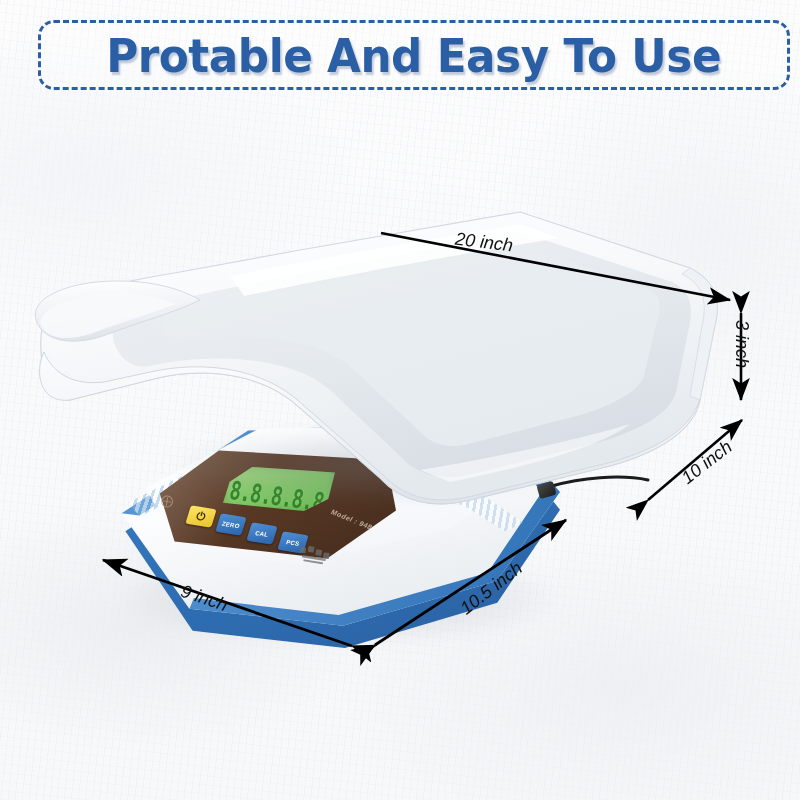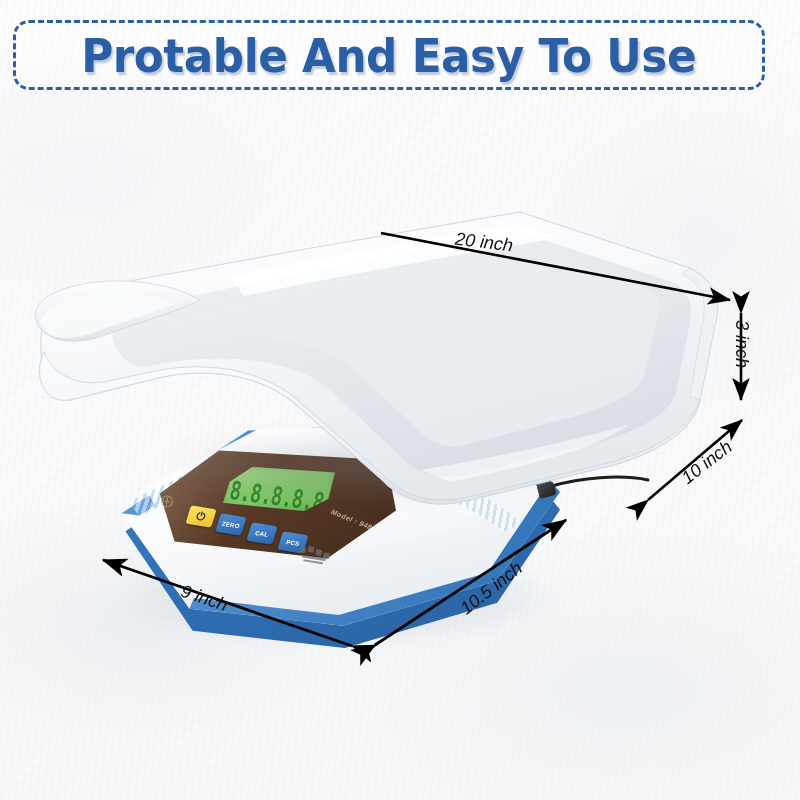--- a/index.html
+++ b/index.html
@@ -26,21 +26,21 @@
       radial-gradient(ellipse 300px 260px at 88% 30%, rgba(238,240,243,0.7), rgba(255,255,255,0) 70%),
       radial-gradient(ellipse 380px 200px at 10% 22%, rgba(240,242,245,0.7), rgba(255,255,255,0) 72%),
       repeating-linear-gradient(96deg, rgba(228,231,235,0.30) 0px, rgba(228,231,235,0.30) 1px, rgba(255,255,255,0) 1px, rgba(255,255,255,0) 7px),
       repeating-linear-gradient(6deg, rgba(230,233,237,0.22) 0px, rgba(230,233,237,0.22) 1px, rgba(255,255,255,0) 1px, rgba(255,255,255,0) 9px),
       linear-gradient(#fcfcfd, #f7f8f9);
   }
 
   
   .banner {
     position: absolute;
-    left: 13px;
+    left: 38px;
     top: 20px;
     width: 752px;
     height: 70px;
     border: 3px dashed #2b5fa5;
     border-radius: 16px;
     box-sizing: border-box;
     display: flex;
     align-items: center;
     justify-content: center;
     background: rgba(255,255,255,0.25);

